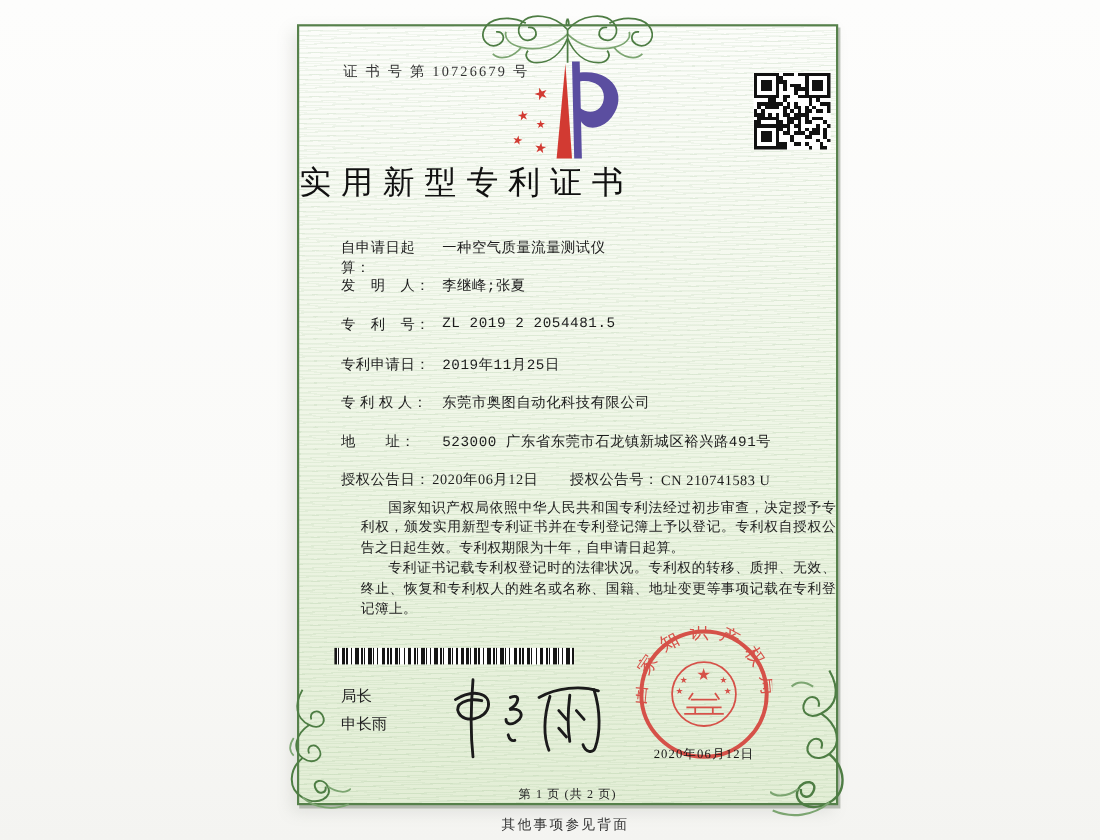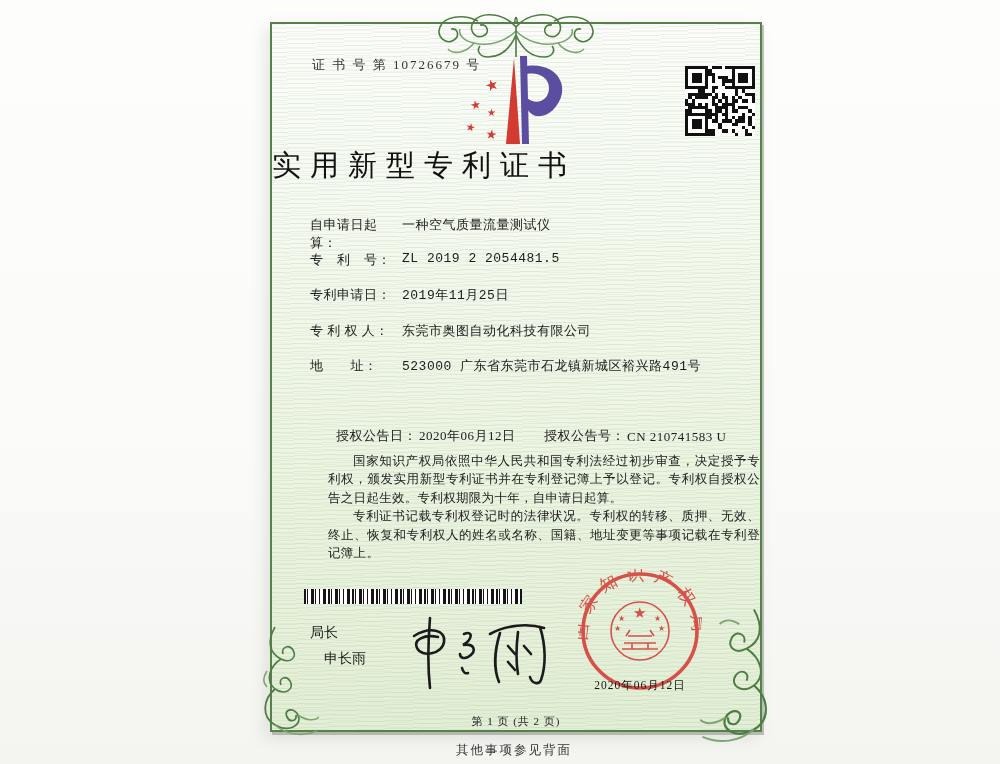--- a/index.html
+++ b/index.html
@@ -32,36 +32,36 @@
   .qr{left:413px;top:42px;width:70px;height:70px;background:#fff;}
   .qr svg{width:70px;height:70px;display:block;}
   .title{left:0;top:122px;width:100%;text-align:left;font-size:29px;
          letter-spacing:9px;color:#111;font-weight:400;}
   
   .fields{left:38px;top:192px;width:430px;}
   .field-row{height:35.2px;font-size:13px;color:#1c1c1c;letter-spacing:.5px;display:flex;}
   .field-row .lbl{flex:0 0 92px;}
   .field-row .val{flex:1;font-family:Liberation Mono, monospace;}
   .grant-row{left:38px;top:403px;width:440px;font-size:13px;color:#1c1c1c;letter-spacing:.5px;display:flex;}
-  .grant-row .pair1{width:208px;display:flex;margin-left:26px;}
+  .grant-row .pair1{width:208px;display:flex;}
   .grant-row .pair2{display:flex;align-items:flex-end;}
   .grant-row .lbl{margin-right:2px;}
   
   .paras{left:30px;top:428px;width:432px;margin-left:26px;}
   .paras p{margin:0;font-size:12.5px;line-height:18.4px;text-indent:2em;
            text-align:justify;color:#222;letter-spacing:.3px;}
   
   .barcode{left:32px;top:565px;width:218px;height:15px;
     background:repeating-linear-gradient(90deg,
       #151515 0 2px,#fff 2px 3px,#151515 3px 4px,#fff 4px 7px,
       #151515 7px 10px,#fff 10px 11px,#151515 11px 12px,#fff 12px 15px,
       #151515 15px 16px,#fff 16px 19px,#151515 19px 22px,#fff 22px 24px);}
   
   .signer-title{left:38px;top:600px;font-size:14px;color:#222;font-family:"Liberation Sans","DejaVu Sans",sans-serif;}
-  .signer-name{left:38px;top:626px;font-size:14px;color:#222;font-family:"Liberation Sans","DejaVu Sans",sans-serif;margin-left:14px;}
+  .signer-name{left:38px;top:626px;font-size:14px;color:#222;font-family:"Liberation Sans","DejaVu Sans",sans-serif;}
   .signature{left:128px;top:586px;width:160px;height:84px;}
   
   .seal{left:306px;top:545px;width:124px;height:124px;opacity:.9;}
   .seal-date{left:298px;top:654px;width:140px;text-align:center;font-size:11.5px;
              color:#161616;letter-spacing:1px;}
   
   .page-num{left:0;top:690px;width:100%;text-align:center;font-size:11px;color:#222;letter-spacing:1px;}
   .back-note{position:absolute;left:270px;top:742px;width:488px;text-align:center;
              font-size:12.5px;color:#333;letter-spacing:2px;}
 </style>
@@ -271,20 +271,24 @@
     </div>
 
   <div class="abs title">实用新型专利证书</div>
 
   <div class="abs fields">
     <div class="field-row">
       <span class="lbl">自申请日起算：</span>
       <span class="val">一种空气质量流量测试仪</span>
     </div>
     <div class="field-row">
+      <span class="lbl">发　明　人：</span>
+      <span class="val">李继峰;张夏</span>
+    </div>
+    <div class="field-row">
       <span class="lbl">专　利　号：</span>
       <span class="val">ZL 2019 2 2054481.5</span>
     </div>
     <div class="field-row">
       <span class="lbl">专利申请日：</span>
       <span class="val">2019年11月25日</span>
     </div>
     <div class="field-row">
       <span class="lbl">专 利 权 人：</span>
       <span class="val">东莞市奥图自动化科技有限公司</span>

